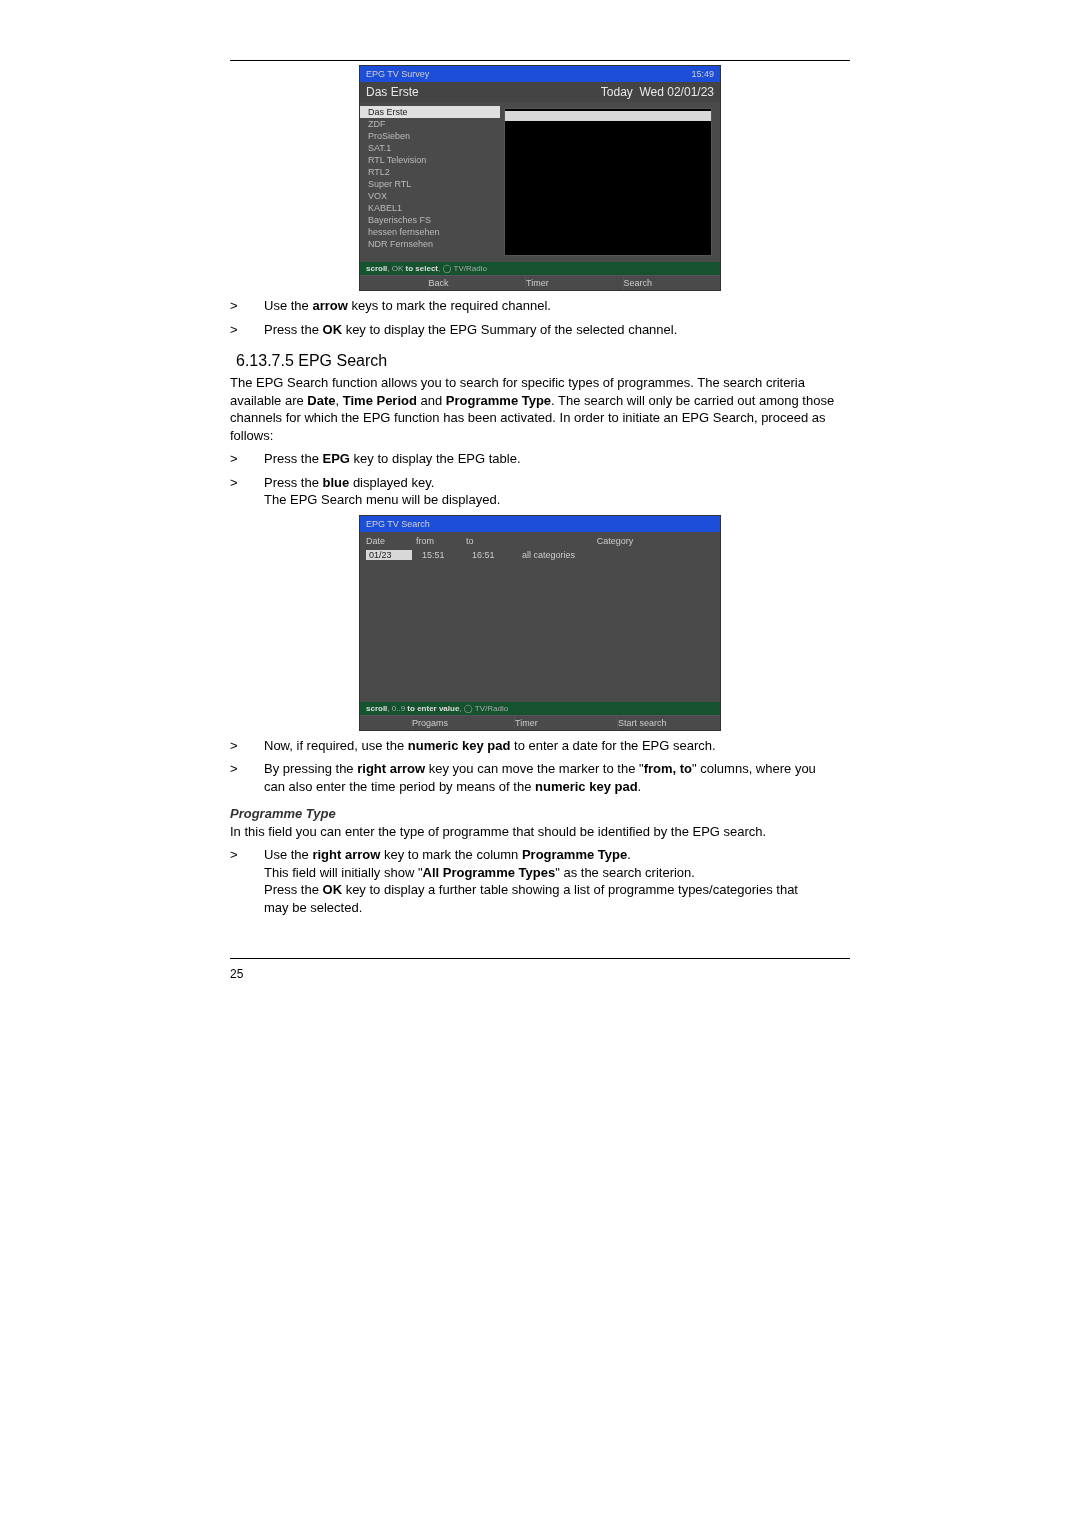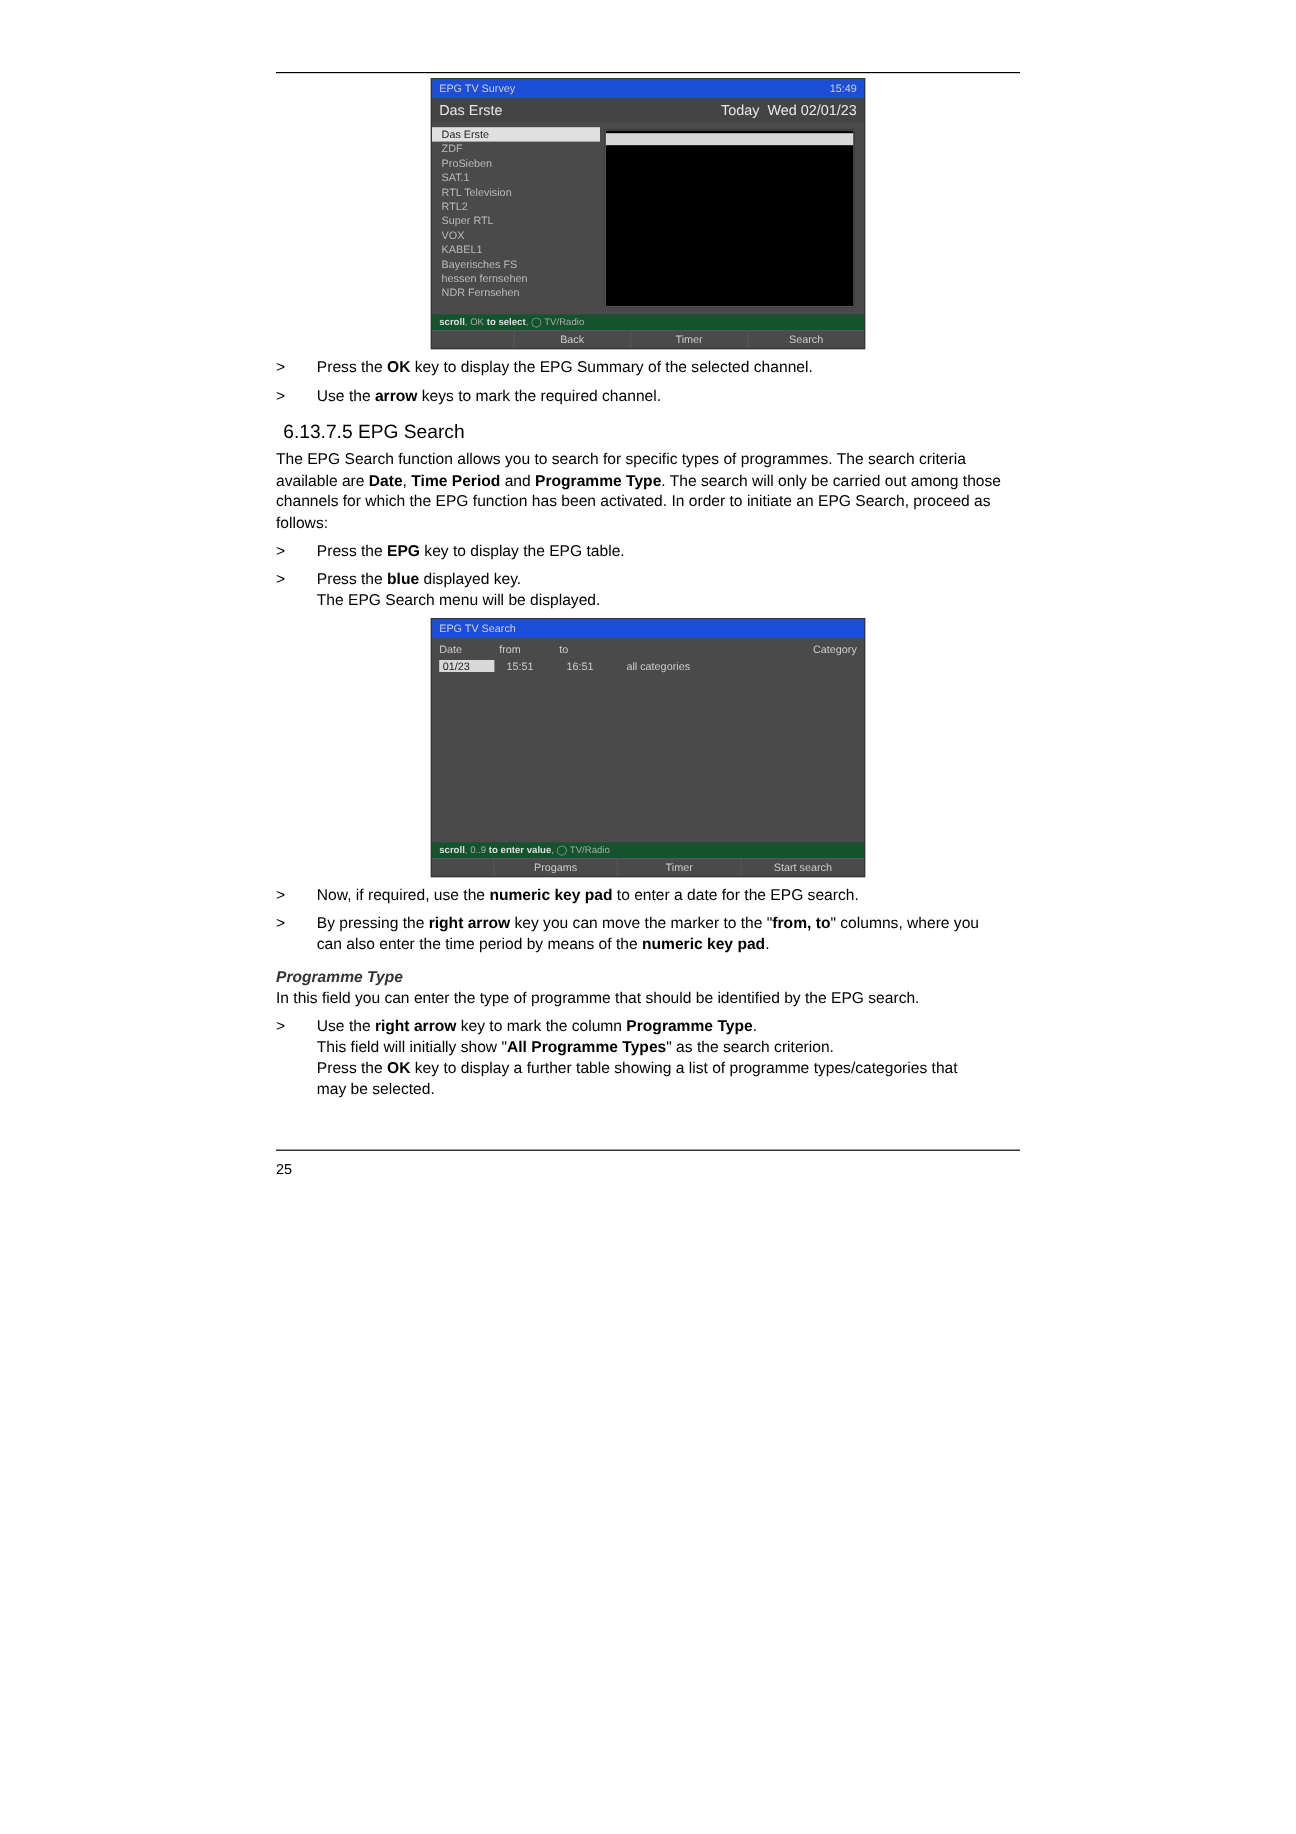--- a/index.html
+++ b/index.html
@@ -9,21 +9,21 @@
 .fig .bar{background:#1d4ed8;padding:3px 6px;display:flex;justify-content:space-between}
 .fig .row{background:#444;padding:3px 6px;display:flex;justify-content:space-between;color:#e8e8e8;font-size:12px}
 .fig .body{display:flex;min-height:160px}
 .fig .chlist{width:140px;padding:4px 0}
 .fig .chlist div{padding:1px 8px;font-size:9px;color:#bbb}
 .fig .chlist div.sel{background:#e0e0e0;color:#222}
 .fig .prev{flex:1;margin:6px 8px 6px 4px;background:#000;border:1px solid #555;position:relative}
 .fig .prev .band{position:absolute;top:2px;left:0;right:0;height:10px;background:#d8d8d8}
 .fig .foot{background:#14532d;padding:2px 6px;font-size:8px;color:#aaa}
 .fig .foot2{display:flex}
-.fig .foot2 span{flex:1;text-align:center;padding:2px 0;font-size:9px;color:#ccc;border-top:1px solid #555}
+.fig .foot2 span{flex:1;text-align:left;padding:2px 0;font-size:9px;color:#ccc;border-top:1px solid #555}
 .fig .foot2 span+span{border-left:1px solid #555}
 .fig2-body{min-height:170px;background:#4a4a4a}
 .fig2-head{display:flex;padding:4px 6px;gap:10px;font-size:9px;color:#ccc}
 .fig2-vals{display:flex;padding:0 6px 4px;gap:10px;font-size:9px;color:#ccc}
 .fig2-vals span:first-child{background:#d8d8d8;color:#222;padding:0 3px}
 .instr{margin:6px 0;font-size:13px;line-height:1.35}
 .instr .gt{display:inline-block;width:34px}
 .instr .body{display:inline-block;vertical-align:top;width:560px}
 h3.section{font-size:16px;font-weight:normal;margin:14px 6px 4px}
 p.para{font-size:13px;line-height:1.35;margin:0 0 4px}
@@ -67,39 +67,39 @@
  </div>
  <div class="foot"><span class="b" style="color:#ddd">scroll</span><span>, OK </span><span class="b" style="color:#ddd">to select</span><span>, ◯ TV/Radio</span></div>
  <div class="foot2">
   <span style="flex:0.7"></span>
   <span>Back</span>
   <span>Timer</span>
   <span>Search</span>
  </div>
 </div>
 
+<div class="instr"><span class="gt">&gt;</span><span class="body"><span>Use the </span><span class="b">arrow</span><span> keys to mark the required channel.</span></span></div>
 <div class="instr"><span class="gt">&gt;</span><span class="body"><span>Press the </span><span class="b">OK</span><span> key to display the EPG Summary of the selected channel.</span></span></div>
-<div class="instr"><span class="gt">&gt;</span><span class="body"><span>Use the </span><span class="b">arrow</span><span> keys to mark the required channel.</span></span></div>
 
 <h3 class="section">6.13.7.5 EPG Search</h3>
 <p class="para"><span>The EPG Search function allows you to search for specific types of programmes. The search criteria available are </span><span class="b">Date</span><span>, </span><span class="b">Time Period</span><span> and </span><span class="b">Programme Type</span><span>. The search will only be carried out among those channels for which the EPG function has been activated. In order to initiate an EPG Search, proceed as follows:</span></p>
 
 <div class="instr"><span class="gt">&gt;</span><span class="body"><span>Press the </span><span class="b">EPG</span><span> key to display the EPG table.</span></span></div>
 <div class="instr"><span class="gt">&gt;</span><span class="body"><span>Press the </span><span class="b">blue</span><span> displayed key.</span><br><span>The EPG Search menu will be displayed.</span></span></div>
 
 <div class="fig">
  <div class="bar">
         <span>EPG TV Search</span>
       </div>
  <div class="fig2-body">
   <div class="fig2-head">
    <span style="width:40px">Date</span>
    <span style="width:40px">from</span>
    <span style="width:40px">to</span>
-   <span style="flex:1;text-align:right">Category</span>
+   <span style="flex:1;text-align:center">Category</span>
   </div>
   <div class="fig2-vals">
    <span style="width:40px">01/23</span>
    <span style="width:40px">15:51</span>
    <span style="width:40px">16:51</span>
    <span style="flex:1;text-align:left">all categories</span>
   </div>
  </div>
  <div class="foot"><span class="b" style="color:#ddd">scroll</span><span>, 0..9 </span><span class="b" style="color:#ddd">to enter value</span><span>, ◯ TV/Radio</span></div>
  <div class="foot2">

